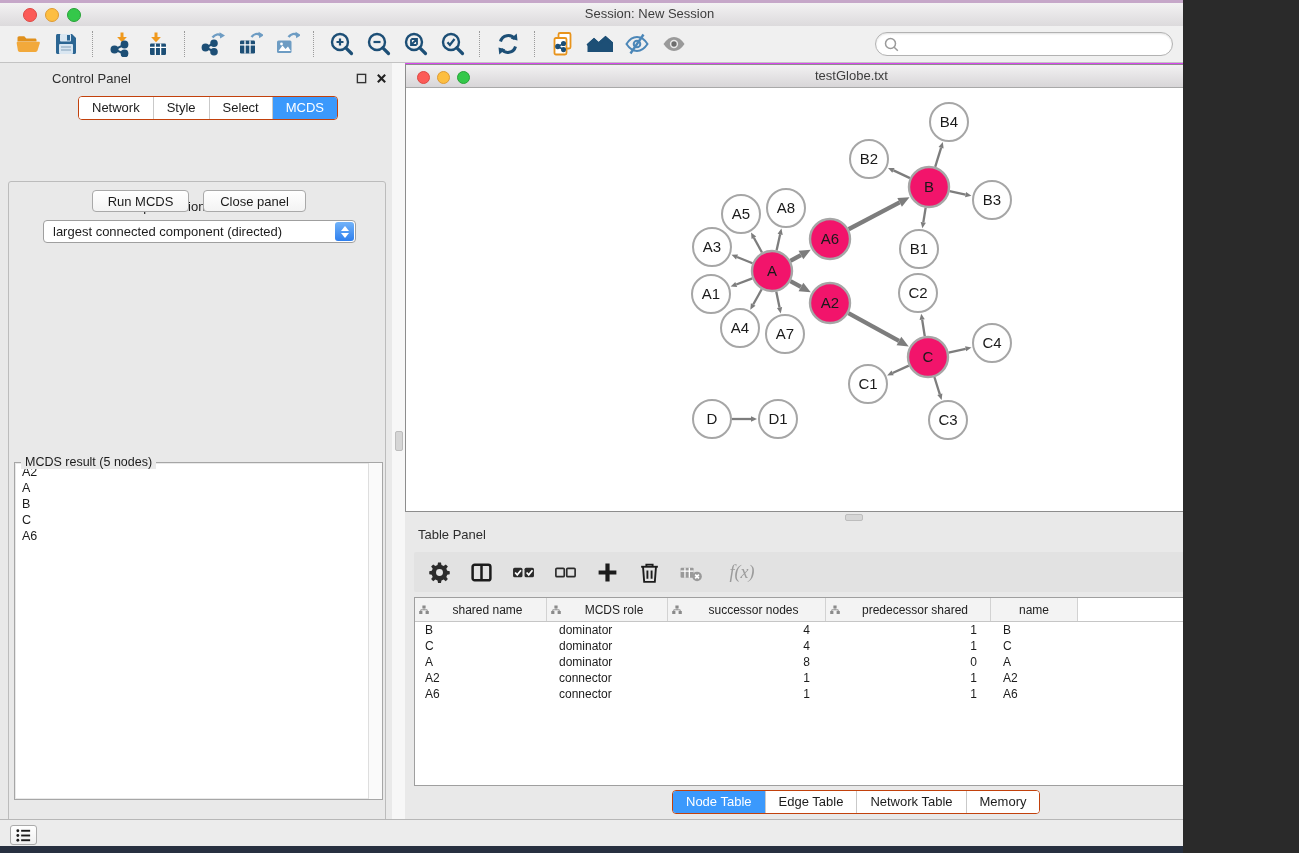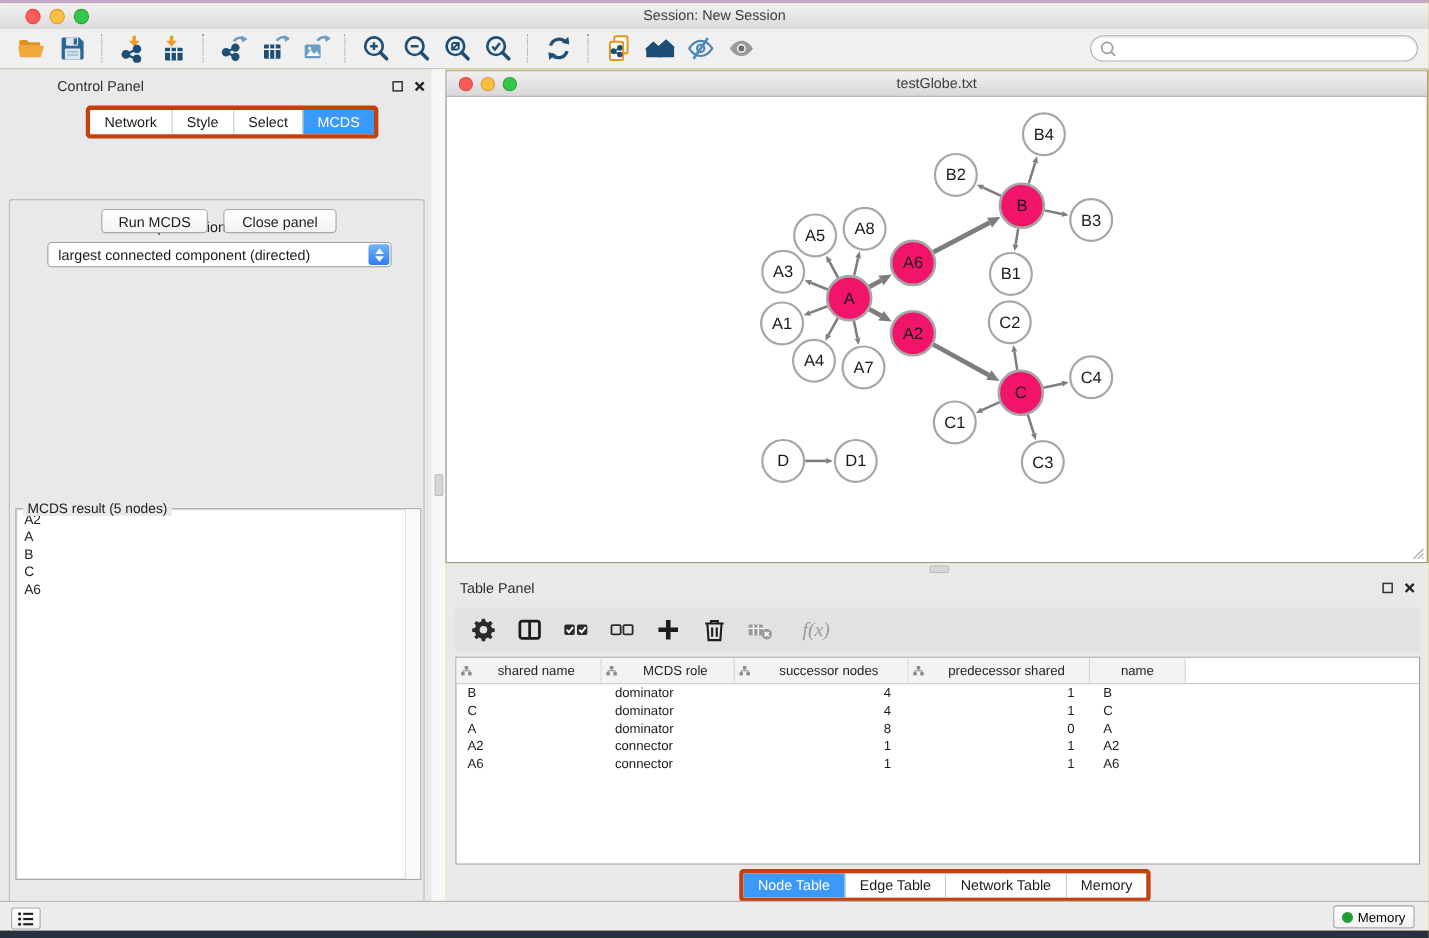--- a/index.html
+++ b/index.html
@@ -1,16 +1,16 @@
 <!DOCTYPE html>
 <html><head>
 <meta charset="utf-8">
 <style>
   html,body{margin:0;padding:0;background:#2a2a2a;}
-  #screen{position:relative;width:1299px;height:853px;background:#fde047;overflow:hidden;
+  #screen{position:relative;width:1183px;height:853px;background:#d946ef;overflow:hidden;
           font-family:"Liberation Sans",sans-serif;color:#1c1c1c;}
   .abs{position:absolute;}
 
   
   #top-strip{left:0;top:0;width:1299px;height:3px;background:#c6a7c9;}
   #main-titlebar{left:0;top:3px;width:1299px;height:23px;
       background:linear-gradient(#f3f2f3,#dcdadc);border-bottom:1px solid #b5b3b5;}
   .tl{width:12px;height:12px;border-radius:50%;display:inline-block;margin-right:8px;}
   .tl.red{background:#fc5b57;border:1px solid #dd4743;}
   .tl.yel{background:#fdbe41;border:1px solid #de9b34;}
@@ -27,21 +27,21 @@
       border:1px solid #b2b2b2;border-radius:12px;box-shadow:inset 0 1px 2px rgba(0,0,0,.12);}
   #search-wrap svg{position:absolute;left:7px;top:3px;}
   #search-input{position:absolute;left:26px;top:1px;width:260px;height:18px;border:0;outline:none;font-size:13px;background:transparent;}
 
   
   #control-panel{left:0;top:63px;width:392px;height:756px;background:#e9e9e9;}
   .panel-head{font-size:13px;color:#2e2e2e;}
   .win-btns{position:absolute;display:flex;gap:9px;}
   .cp-content{position:absolute;left:8px;top:118px;width:376px;height:686px;
       border:1px solid #bcbcbc;border-radius:3px;background:#e9e9e9;}
-  .seg{display:inline-flex;border:4px solid #c2410c;border-radius:4px;background:#fff;overflow:hidden;height:22px;}
+  .seg{display:inline-flex;border:1px solid #c2410c;border-radius:4px;background:#fff;overflow:hidden;height:22px;}
   .seg .tab{font-size:13px;line-height:22px;padding:0 13px;border-left:1px solid #c9c9c9;color:#1c1c1c;background:#fff;}
   .seg .tab:first-child{border-left:0;}
   .seg .tab.active{background:#3b99fc;color:#fff;}
   #opt-label{left:0;top:136px;width:392px;text-align:center;font-size:13px;}
   #mcds-dropdown{left:43px;top:157px;width:313px;height:23px;background:#fff;border:1px solid #9f9f9f;border-radius:4px;box-sizing:border-box;}
   #mcds-dropdown .val{position:absolute;left:9px;top:0;line-height:21px;font-size:13px;white-space:nowrap;}
   #mcds-dropdown .stepper{position:absolute;right:1px;top:1px;bottom:1px;width:19px;border-radius:3px;
       background:linear-gradient(#72b3f9,#2e7fee);display:flex;flex-direction:column;align-items:center;justify-content:center;gap:2px;}
   .tri-up{width:0;height:0;border-left:4px solid transparent;border-right:4px solid transparent;border-bottom:5px solid #fff;}
   .tri-dn{width:0;height:0;border-left:4px solid transparent;border-right:4px solid transparent;border-top:5px solid #fff;}

